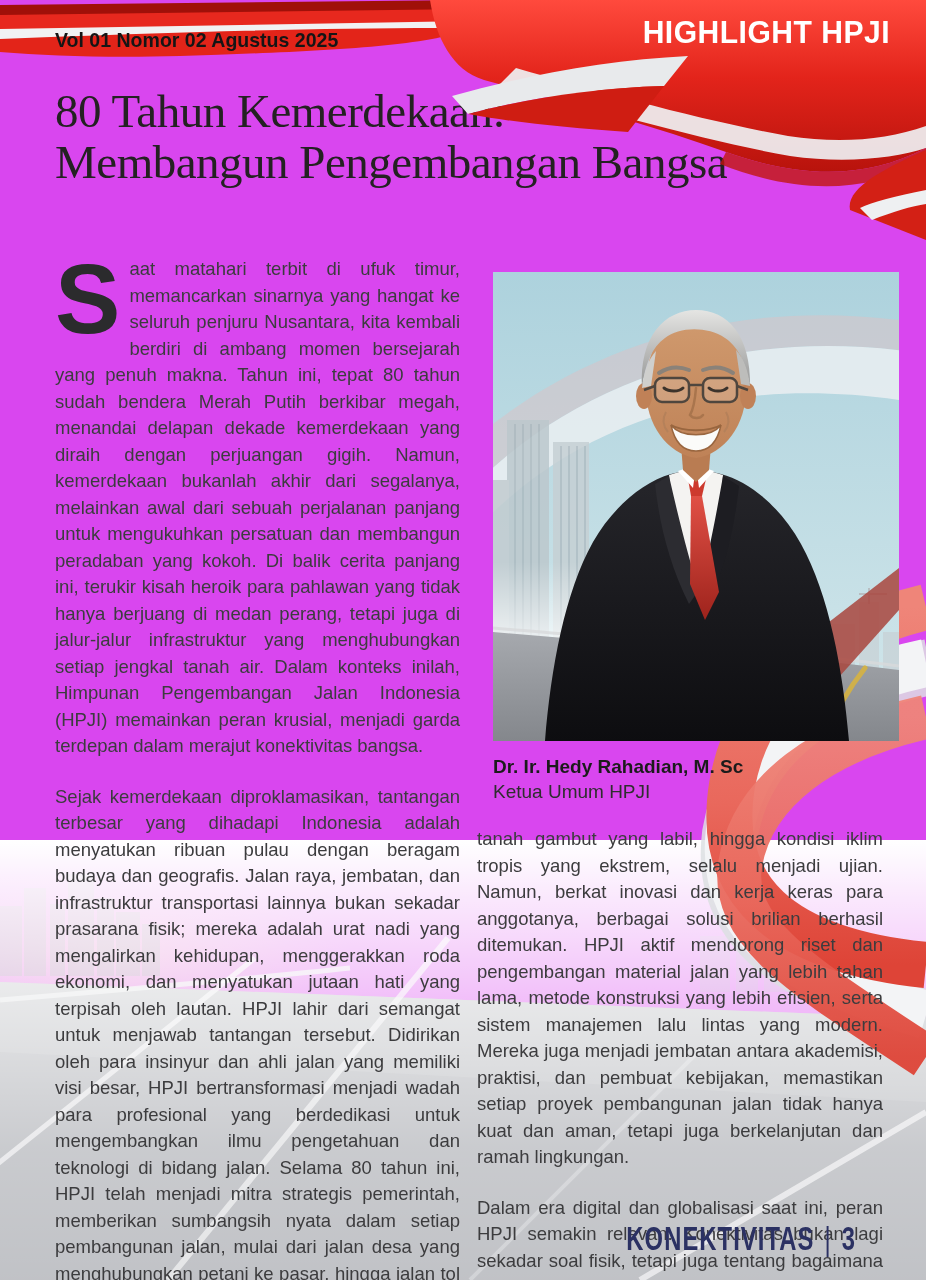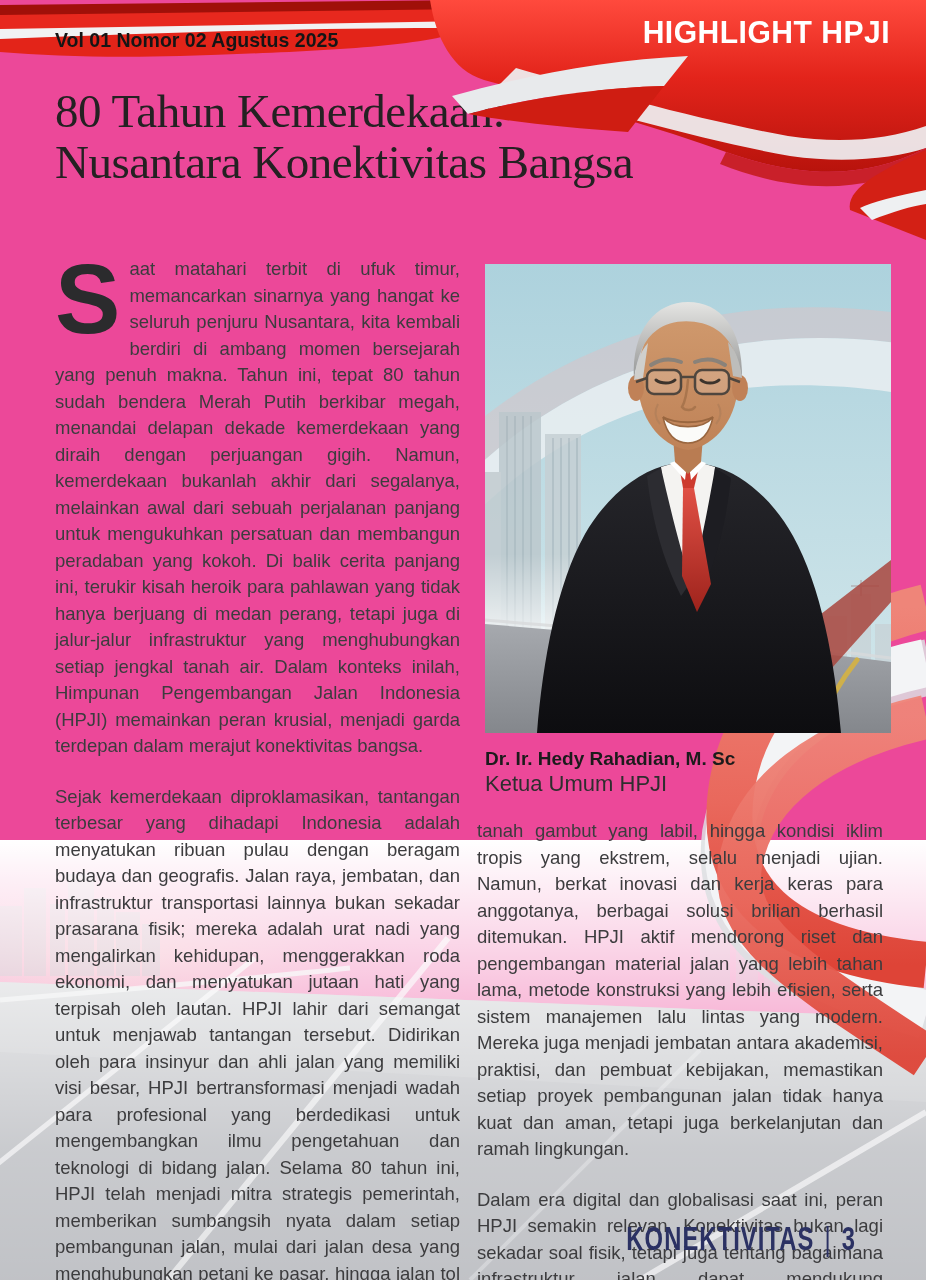--- a/index.html
+++ b/index.html
@@ -1,18 +1,18 @@
 <!DOCTYPE html>
 <html><head>
 <meta charset="utf-8">
 <style>
   html,body{margin:0;padding:0;background:#6b6b6b;}
   .page{
     position:relative;width:926px;height:1280px;margin:0 auto;
-    background:#ec4899;overflow:hidden;
+    background:#d946ef;overflow:hidden;
     font-family:"Liberation Sans",sans-serif;color:#3c3c3e;
   }
   .deco{position:absolute;pointer-events:none;}
   #bg-road{left:0;top:840px;z-index:0;}
   #ribbon-right{right:0;top:545px;z-index:1;}
   #ribbon-top{left:0;top:0;z-index:3;}
   .vol{
     position:absolute;left:55px;top:28px;z-index:4;
     font-size:21px;font-weight:bold;color:#151515;
     transform:scaleX(.93);transform-origin:left center;letter-spacing:0;
@@ -32,24 +32,24 @@
   .columns{
     position:absolute;left:55px;top:256px;width:828px;z-index:2;
     display:flex;gap:17px;
   }
   .col{width:406px;font-size:18.5px;line-height:26.5px;text-align:justify;}
   .col p{margin:0 0 24px 0;}
   .dropcap{
     float:left;font-weight:bold;font-size:98px;line-height:76px;
     color:#2b2b2d;margin:5px 9px 0 0;font-family:"Liberation Sans",sans-serif;
   }
-  figure{margin:8px;}
+  figure{margin:16px;}
   .photo-svg{display:block;width:406px;height:469px;}
   .cap-name{font-weight:bold;font-size:19px;color:#1b1b1b;margin-top:13px;line-height:25px;}
-  .cap-role{font-size:22px;color:#2e2e2e;line-height:25px;}
+  .cap-role{font-size:19px;color:#2e2e2e;line-height:25px;}
   .p-after-photo{margin-top:22px !important;}
   .footer{
     position:absolute;right:70px;top:1220px;z-index:3;
     font-size:33px;color:#2b3163;letter-spacing:1.5px;white-space:nowrap;
     transform:scaleX(.72);transform-origin:right center;font-weight:bold;
   }
   .footer .sep{margin:0 14px;font-weight:normal;}
 </style>
 </head>
 <body>
@@ -132,21 +132,21 @@
     <path d="M 468,114 C 520,100 590,88 664,86 L 628,132 C 566,128 512,122 468,114 Z" fill="#cf1d12"></path>
     <path d="M 926,150 C 876,172 846,190 850,210 L 926,240 Z" fill="#d32015"></path>
     <path d="M 926,190 C 896,196 872,202 860,208 L 872,220 C 892,212 912,206 926,204 Z" fill="#eef0f2"></path>
   </svg>
 
   <div class="vol">Vol 01 Nomor 02 Agustus 2025</div>
   <div class="highlight">HIGHLIGHT HPJI</div>
 
   <h1 class="title">
     <span>80 Tahun Kemerdekaan:</span>
-    <span>Nusantara Konektivitas Bangsa</span>
+    <span>Membangun Pengembangan Bangsa</span>
   </h1>
 
   <div class="columns">
     <div class="col">
       <p><span class="dropcap">S</span><span>aat matahari terbit di ufuk timur, memancarkan sinarnya yang hangat ke seluruh penjuru Nusantara, kita kembali berdiri di ambang momen bersejarah yang penuh makna. Tahun ini, tepat 80 tahun sudah bendera Merah Putih berkibar megah, menandai delapan dekade kemerdekaan yang diraih dengan perjuangan gigih. Namun, kemerdekaan bukanlah akhir dari segalanya, melainkan awal dari sebuah perjalanan panjang untuk mengukuhkan persatuan dan membangun peradaban yang kokoh. Di balik cerita panjang ini, terukir kisah heroik para pahlawan yang tidak hanya berjuang di medan perang, tetapi juga di jalur-jalur infrastruktur yang menghubungkan setiap jengkal tanah air. Dalam konteks inilah, Himpunan Pengembangan Jalan Indonesia (HPJI) memainkan peran krusial, menjadi garda terdepan dalam merajut konektivitas bangsa.</span></p>
       <p>Sejak kemerdekaan diproklamasikan, tantangan terbesar yang dihadapi Indonesia adalah menyatukan ribuan pulau dengan beragam budaya dan geografis. Jalan raya, jembatan, dan infrastruktur transportasi lainnya bukan sekadar prasarana fisik; mereka adalah urat nadi yang mengalirkan kehidupan, menggerakkan roda ekonomi, dan menyatukan jutaan hati yang terpisah oleh lautan. HPJI lahir dari semangat untuk menjawab tantangan tersebut. Didirikan oleh para insinyur dan ahli jalan yang memiliki visi besar, HPJI bertransformasi menjadi wadah para profesional yang berdedikasi untuk mengembangkan ilmu pengetahuan dan teknologi di bidang jalan. Selama 80 tahun ini, HPJI telah menjadi mitra strategis pemerintah, memberikan sumbangsih nyata dalam setiap pembangunan jalan, mulai dari jalan desa yang menghubungkan petani ke pasar, hingga jalan tol megah yang mempercepat mobilitas logistik nasional.</p>
 
     </div>
 
     <div class="col">

